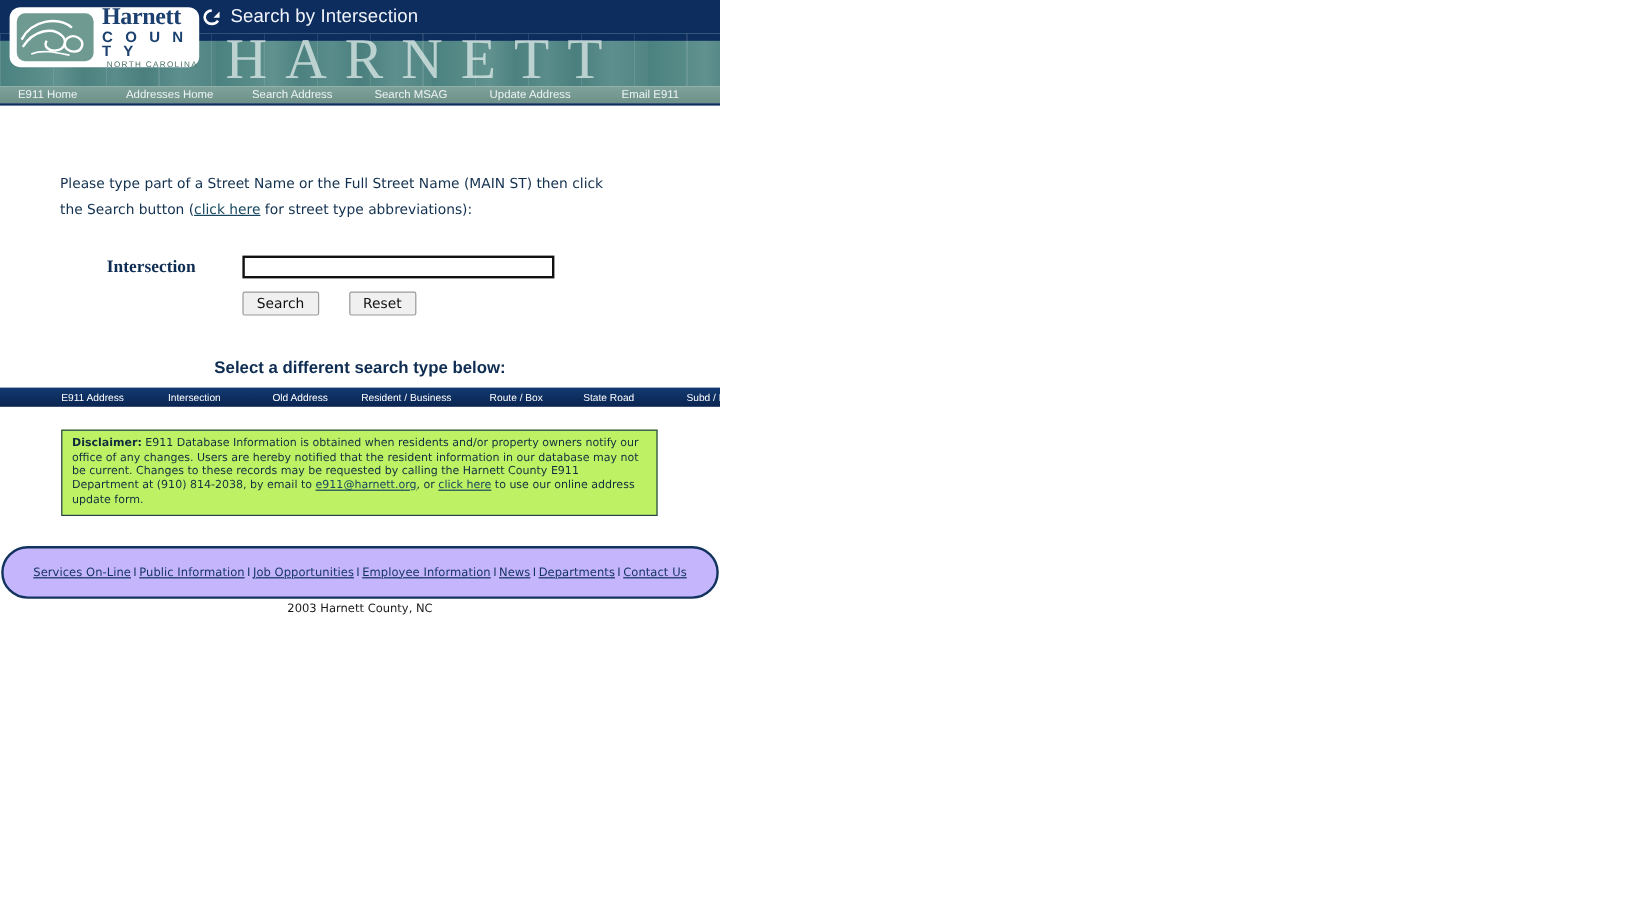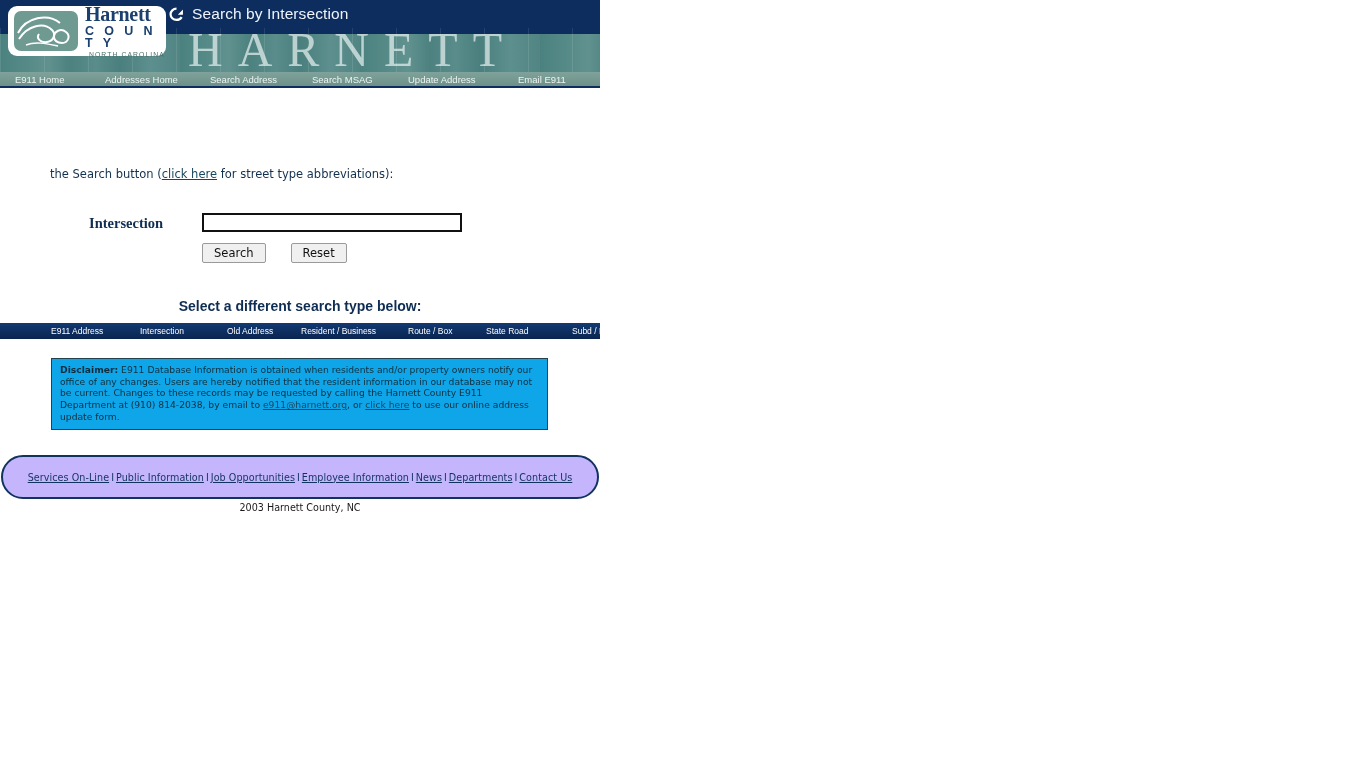--- a/index.html
+++ b/index.html
@@ -229,21 +229,21 @@
     display: block;
     text-align: left;
     padding-left: 41px;
   }
 
   
   .disclaimer {
     position: absolute;
     left: 51px; top: 358px;
     width: 497px;
-    background: #0ea5e9;
+    background: #bef264;
     border: 1px solid #23424d;
     padding: 5px 8px 6px 8px;
     font-family: "DejaVu Sans", sans-serif;
     font-size: 9.2px;
     line-height: 11.7px;
     color: #11303f;
   }
   .disclaimer b { color: #0f2c3c; }
   .disclaimer a { color: #17475e; text-decoration: underline; }
 
@@ -322,21 +322,21 @@
   <div class="greennav" id="greennav" style="position: absolute;">
       <a href="#" style="position: absolute; left: 13px;">E911 Home</a>
       <a href="#" style="position: absolute; left: 103px;">Addresses Home</a>
       <a href="#" style="position: absolute; left: 208px;">Search Address</a>
       <a href="#" style="position: absolute; left: 310px;">Search MSAG</a>
       <a href="#" style="position: absolute; left: 406px;">Update Address</a>
       <a href="#" style="position: absolute; left: 516px;">Email E911</a>
     </div>
 
   <div class="intro">
-    <br>
+    <span>Please type part of a Street Name or the Full Street Name (MAIN ST) then click</span><br>
     <span>the Search button (</span><a href="#">click here</a><span> for street type abbreviations):</span>
   </div>
 
   <div class="formrow">
     <div class="f-label">Intersection</div>
     <input class="f-input" type="text" placeholder="" value="" style="">
     <div class="btnrow">
       <button>Search</button><button>Reset</button>
     </div>
   </div>

